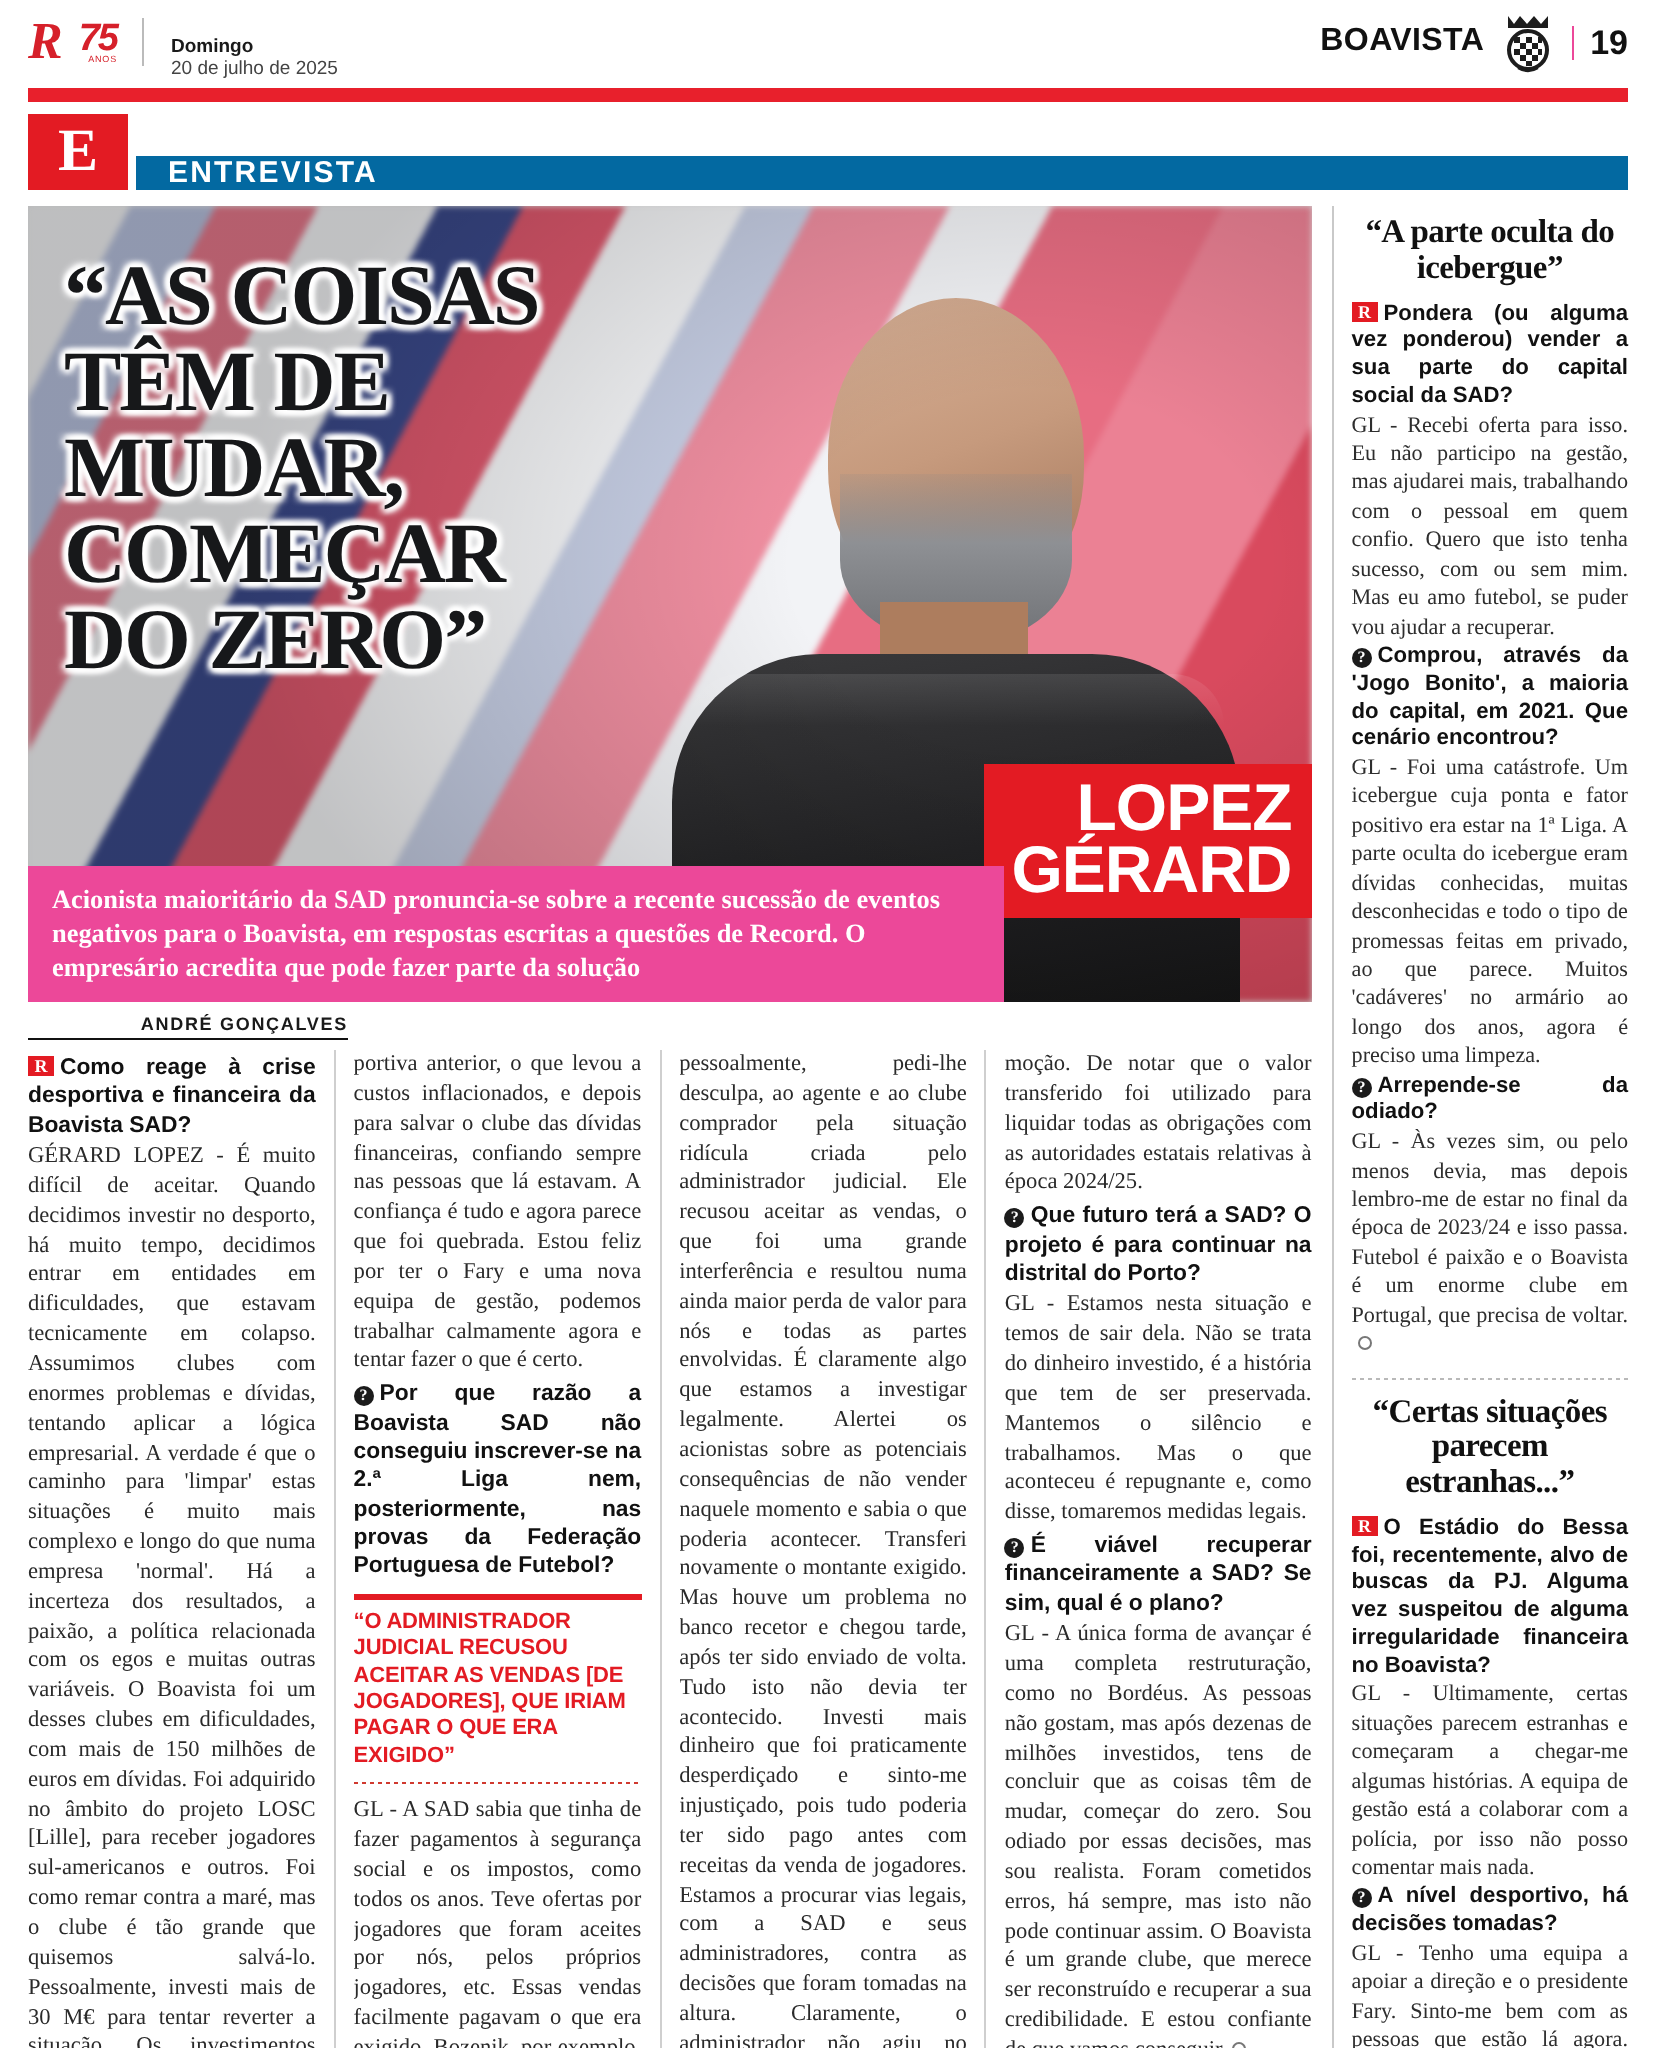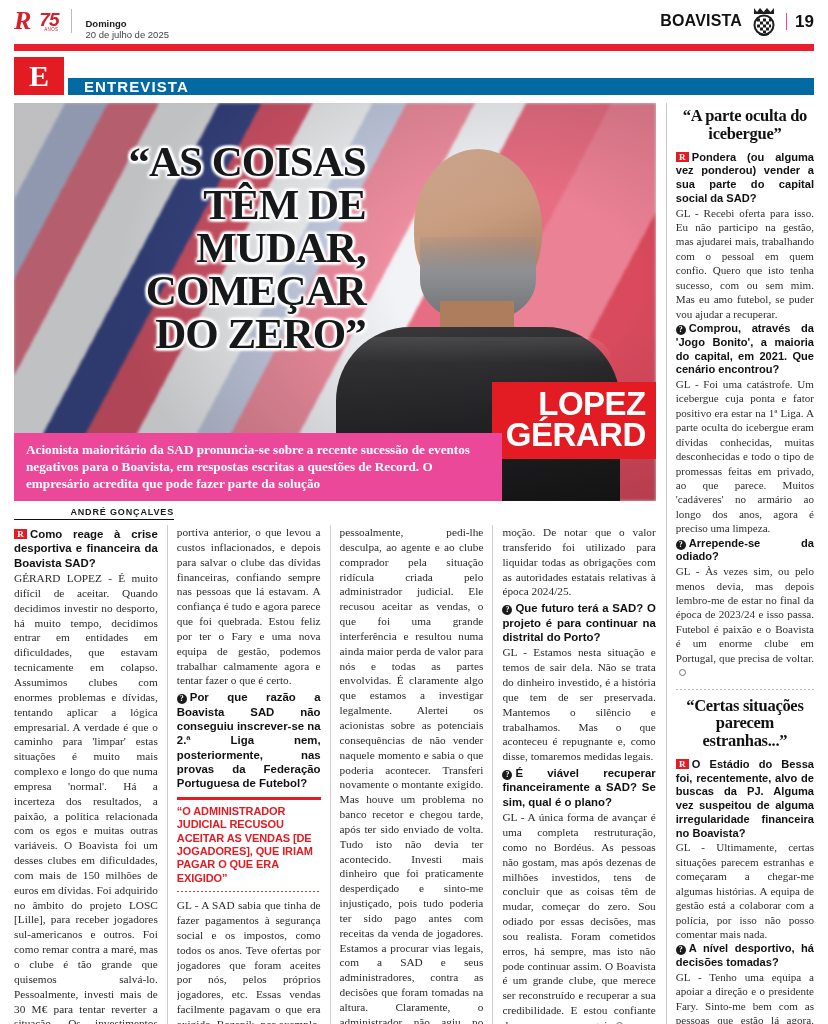--- a/index.html
+++ b/index.html
@@ -161,28 +161,28 @@
     border-radius: 74px 74px 0 0;
     background: linear-gradient(170deg,#3a3a3c 0%, #232325 55%, #161617 100%);
   }
   .subject .shoulder-hl {
     position: absolute; left: 16px; top: 196px; width: 268px; height: 26px;
     border-radius: 60px 60px 0 0;
     background: linear-gradient(180deg, rgba(255,255,255,.10), rgba(255,255,255,0));
   }
 
   .headline {
-    position: absolute; left: 18px; top: 37px; right: 290px;
+    position: absolute; left: 18px; top: 24px; right: 290px;
     color: #17181a;
     font-family: "Liberation Serif", serif;
     font-weight: bold;
     font-size: 43px;
     line-height: 1.0;
     letter-spacing: -1px;
-    text-align: right;
+    text-align: left;
     text-shadow:
       2px 0 2px #fff, -2px 0 2px #fff, 0 2px 2px #fff, 0 -2px 2px #fff,
       2px 2px 3px #fff, -2px -2px 3px #fff, 2px -2px 3px #fff, -2px 2px 3px #fff;
   }
   .headline .ln { display: block; white-space: nowrap; }
 
   .name-plate {
     position: absolute; right: 0; bottom: 42px;
     background: #e31b23; color: #fff;
     font-family: "Liberation Sans", sans-serif;

